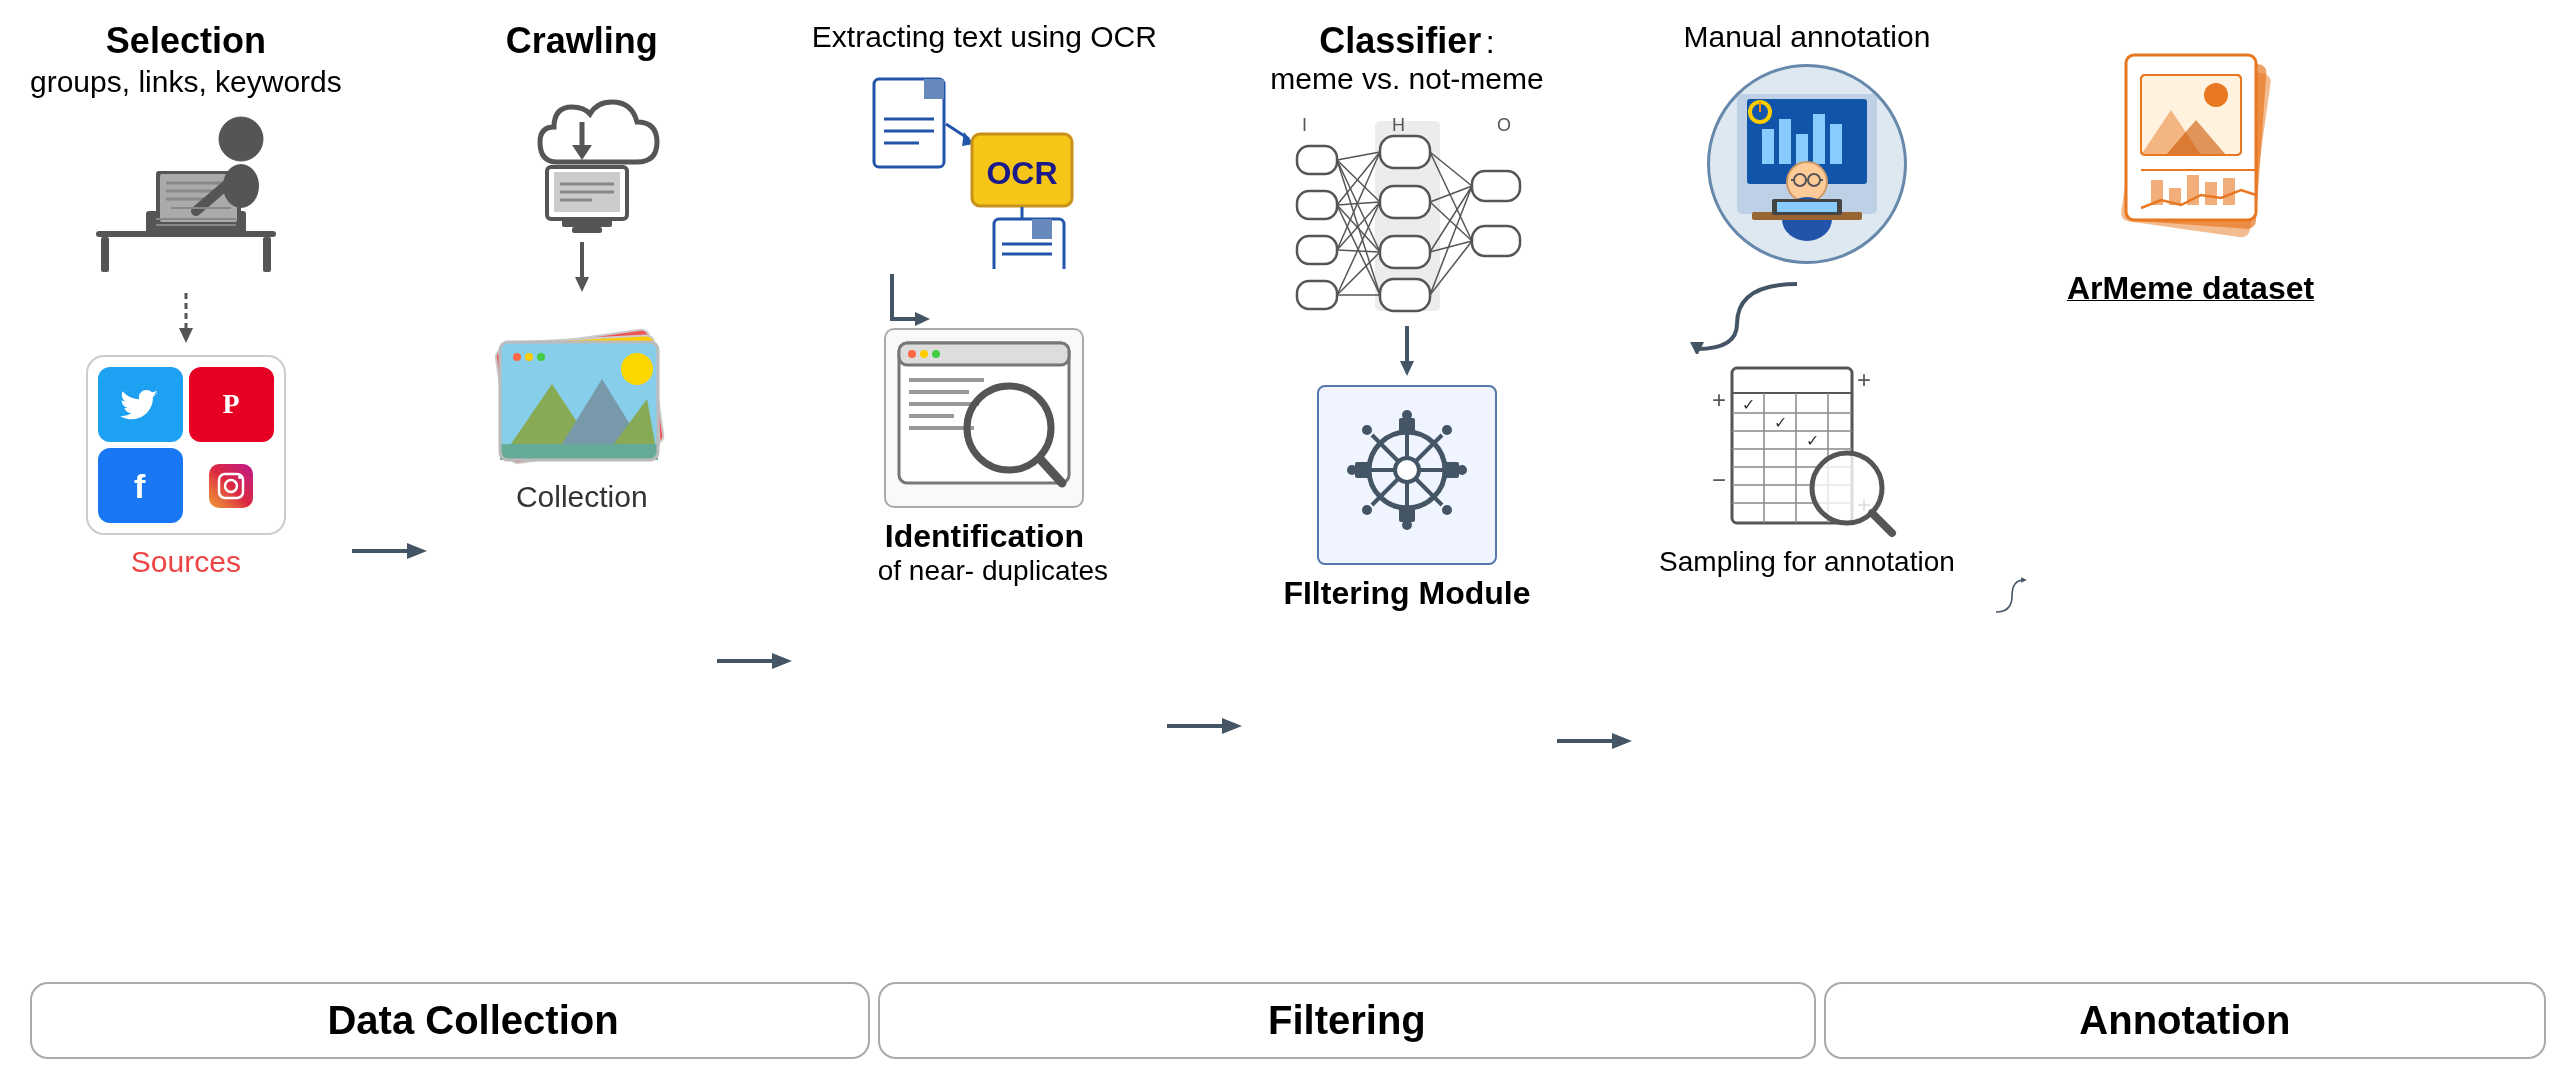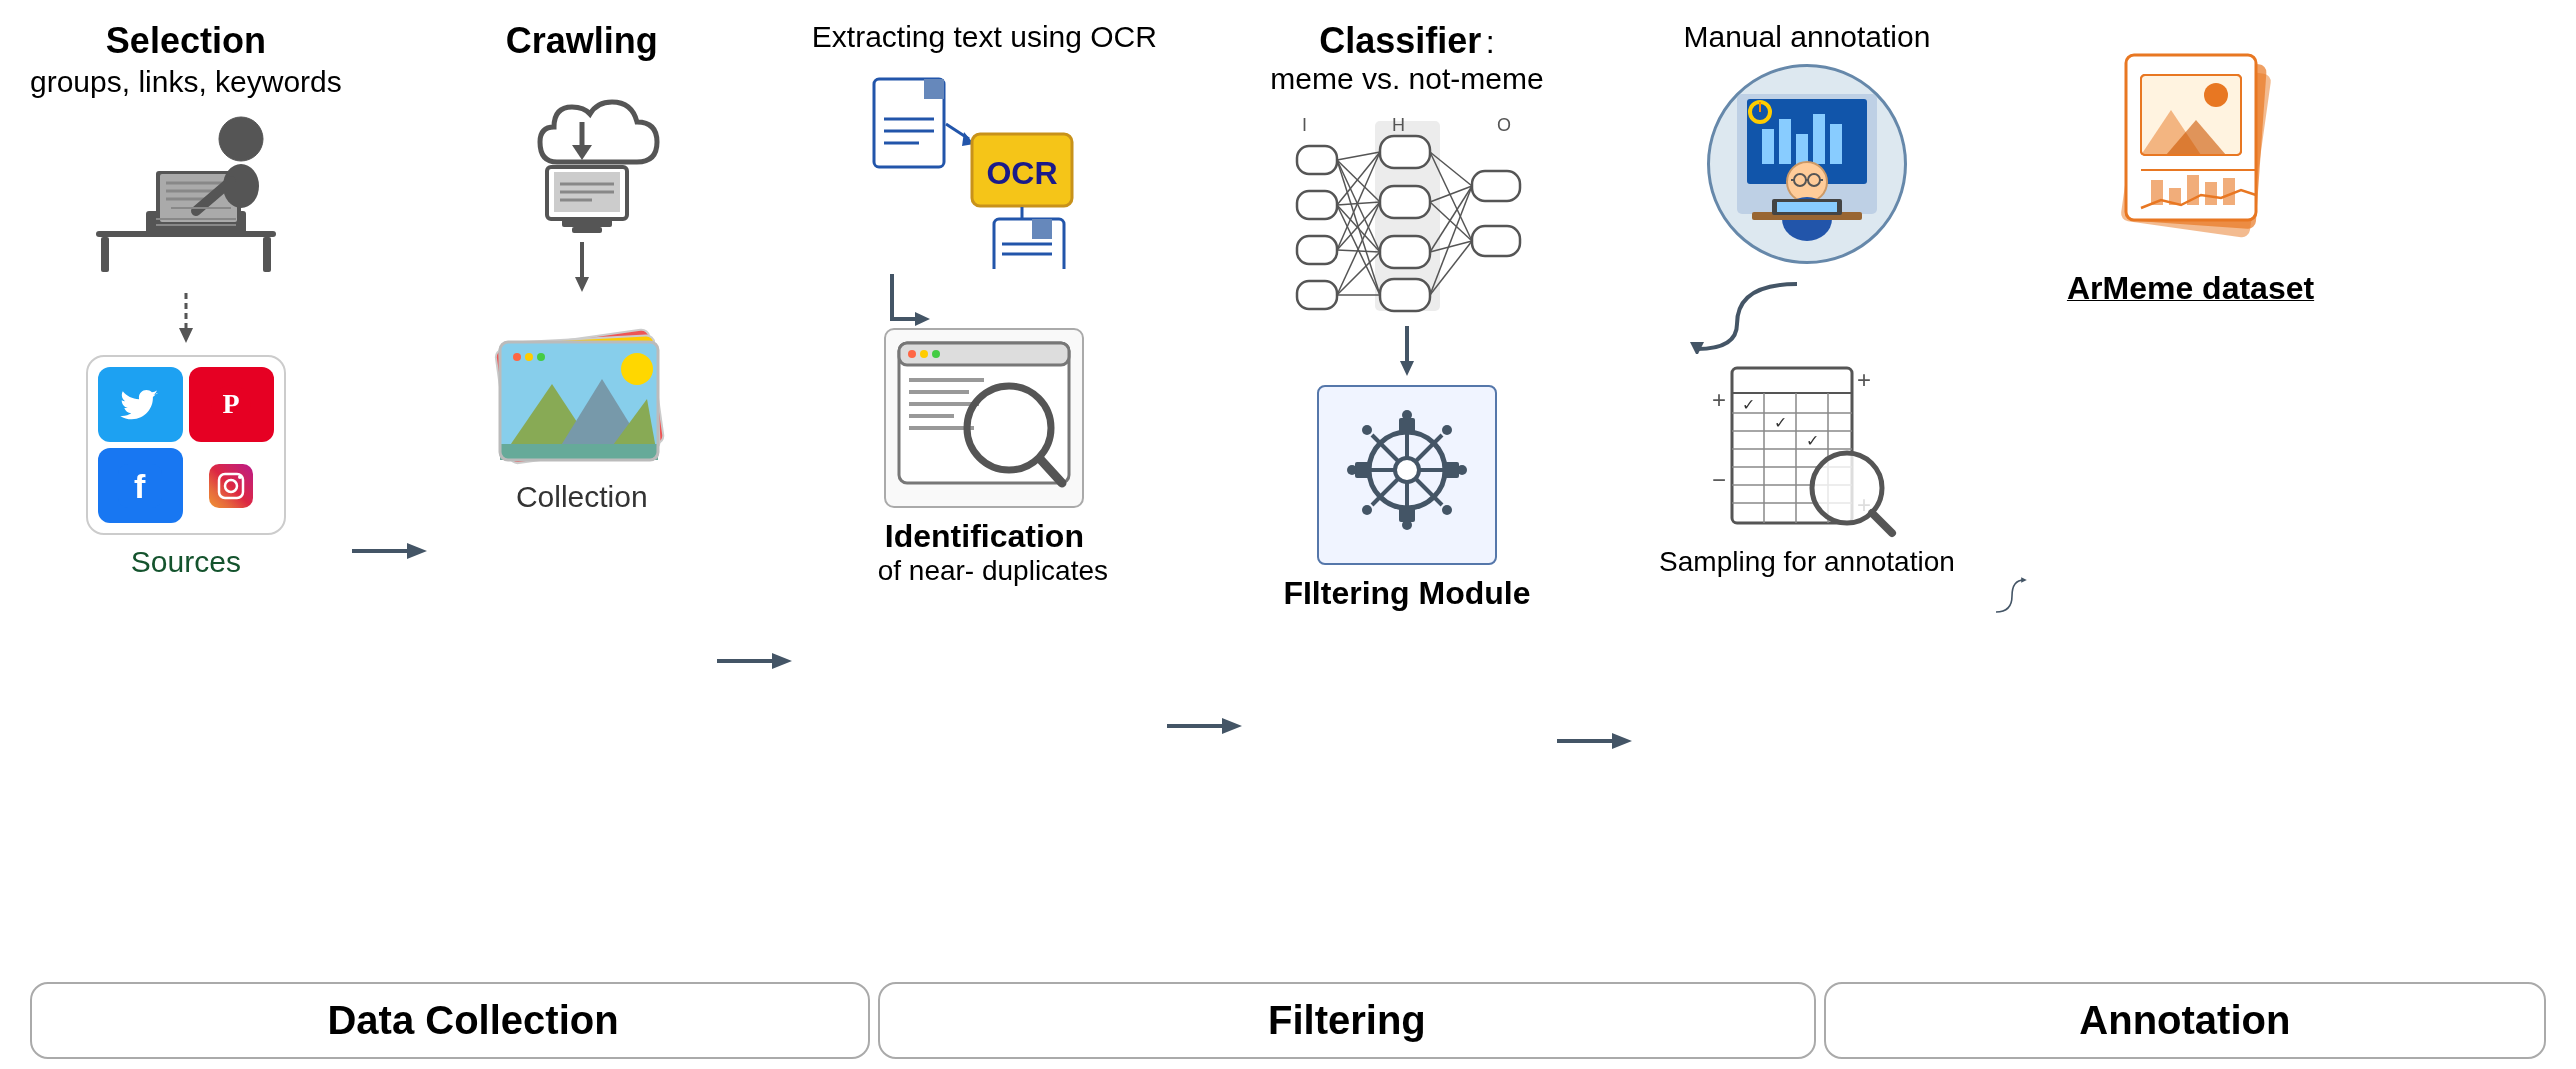--- a/index.html
+++ b/index.html
@@ -197,21 +197,21 @@
               </linearGradient>
             </defs>
             <rect width="44" height="44" rx="10" fill="url(#ig)"></rect>
             <rect x="10" y="10" width="24" height="24" rx="6" fill="none" stroke="white" stroke-width="2.5"></rect>
             <circle cx="22" cy="22" r="6" fill="none" stroke="white" stroke-width="2.5"></circle>
             <circle cx="31" cy="13" r="2" fill="white"></circle>
           </svg>
         </div>
       </div>
 
-      <div style="font-size:30px; margin-top:10px; color:#14532d;">Sources</div>
+      <div style="font-size:30px; margin-top:10px; color:#ef4444;">Sources</div>
     </div>
 
     <div class="arrow-right" style="margin-top:120px; margin-left:10px; margin-right:10px;">
       <svg width="80" height="30" viewBox="0 0 90 40">
         <line x1="0" y1="15" x2="60" y2="15" stroke="#445566" stroke-width="4"></line>
         <polygon points="55,7 75,15 55,23" fill="#445566"></polygon>
       </svg>
     </div>
 
     <div class="section-col" style="min-width:260px;">

